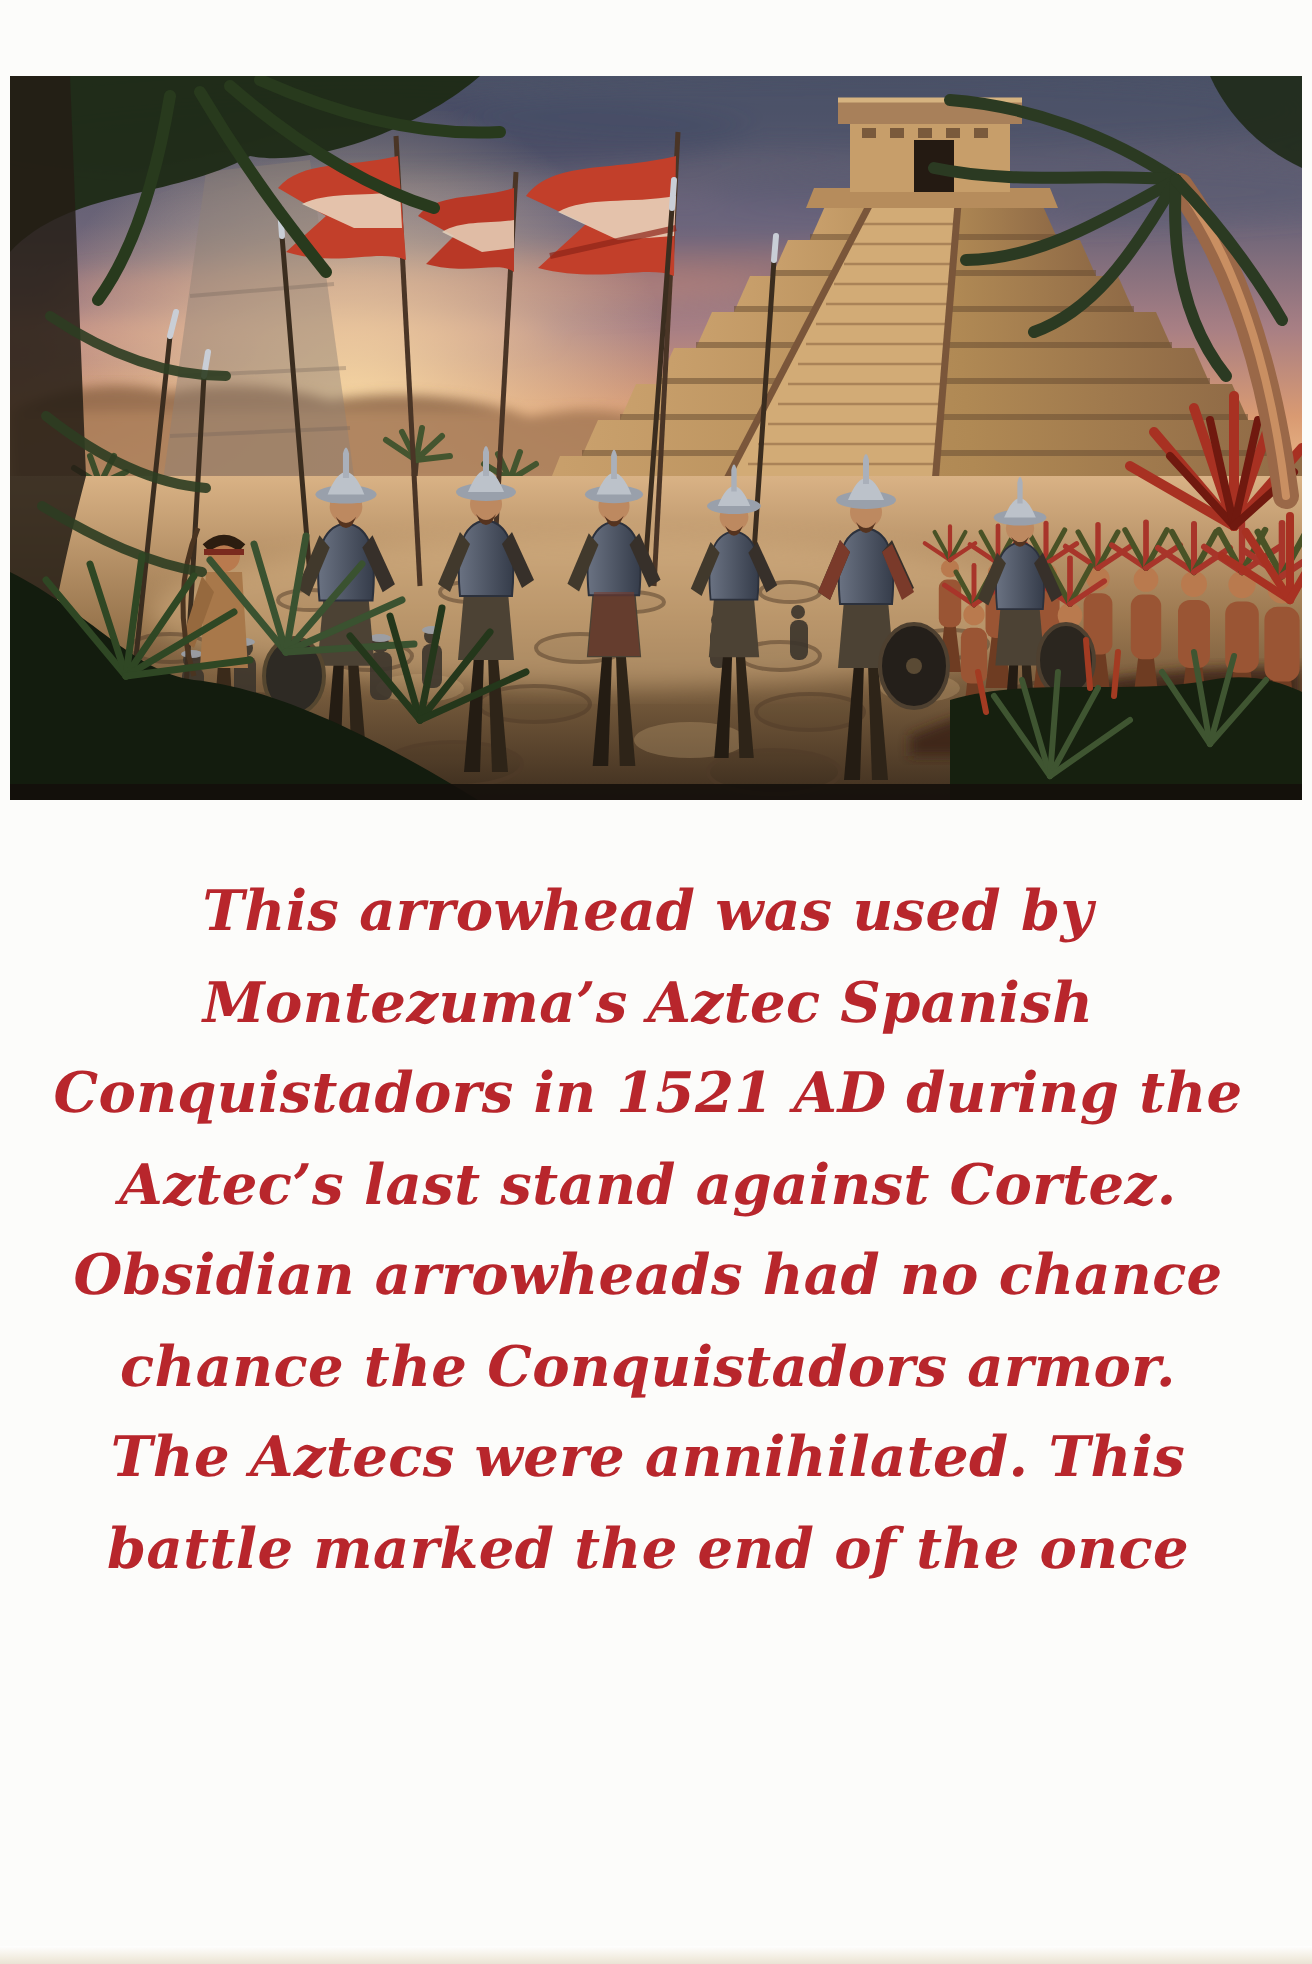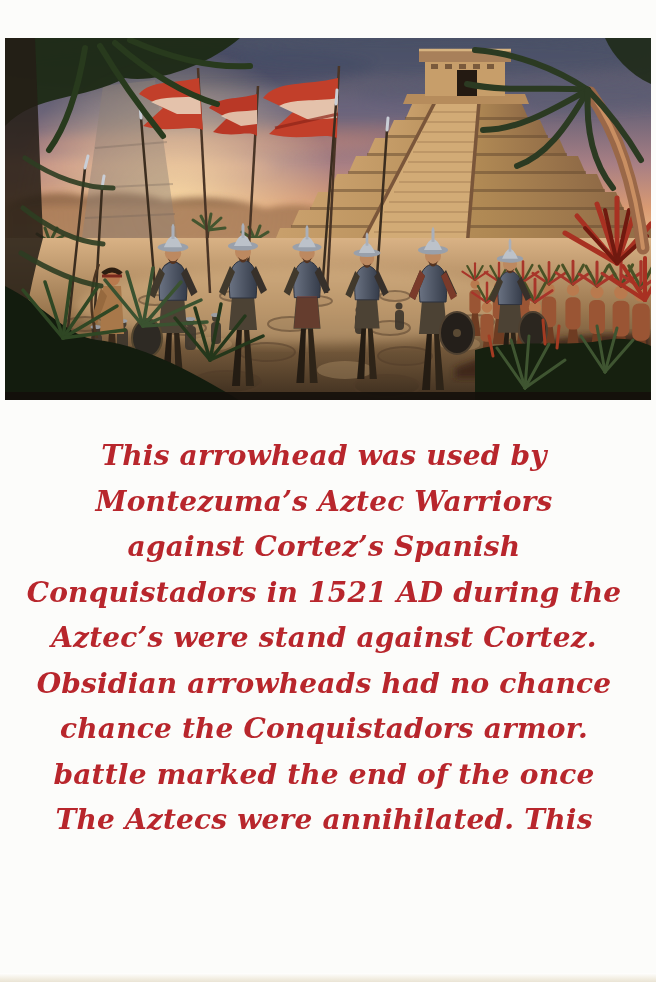--- a/index.html
+++ b/index.html
@@ -441,24 +441,23 @@
             <path d="M552,310 L554,288"></path>
             <path d="M488,318 L484,298"></path>
         </g>
         <rect x="0" y="354" width="646" height="8" fill="#14100b" opacity="0.9"></rect>
       </g>
     </svg>
   </div>
 
   <div class="caption" style="color: rgb(184, 38, 44);">
       <div class="caption-line">This arrowhead was used by</div>
-      <div class="caption-line">Montezuma’s Aztec Warriors</div>
-      <div class="caption-line">against Cortez’s Spanish</div>
+      <div class="caption-line">Montezuma’s Aztec Spanish</div>
       <div class="caption-line">Conquistadors in 1521 AD during the</div>
-      <div class="caption-line">Aztec’s were stand against Cortez.</div>
+      <div class="caption-line">Aztec’s last stand against Cortez.</div>
       <div class="caption-line">Obsidian arrowheads had no chance</div>
       <div class="caption-line">chance the Conquistadors armor.</div>
+      <div class="caption-line">The Aztecs were annihilated. This</div>
       <div class="caption-line">battle marked the end of the once</div>
-      <div class="caption-line">The Aztecs were annihilated. This</div>
     </div>
 
   <div class="scan-edge"></div>
 </div>
 
 </body></html>

